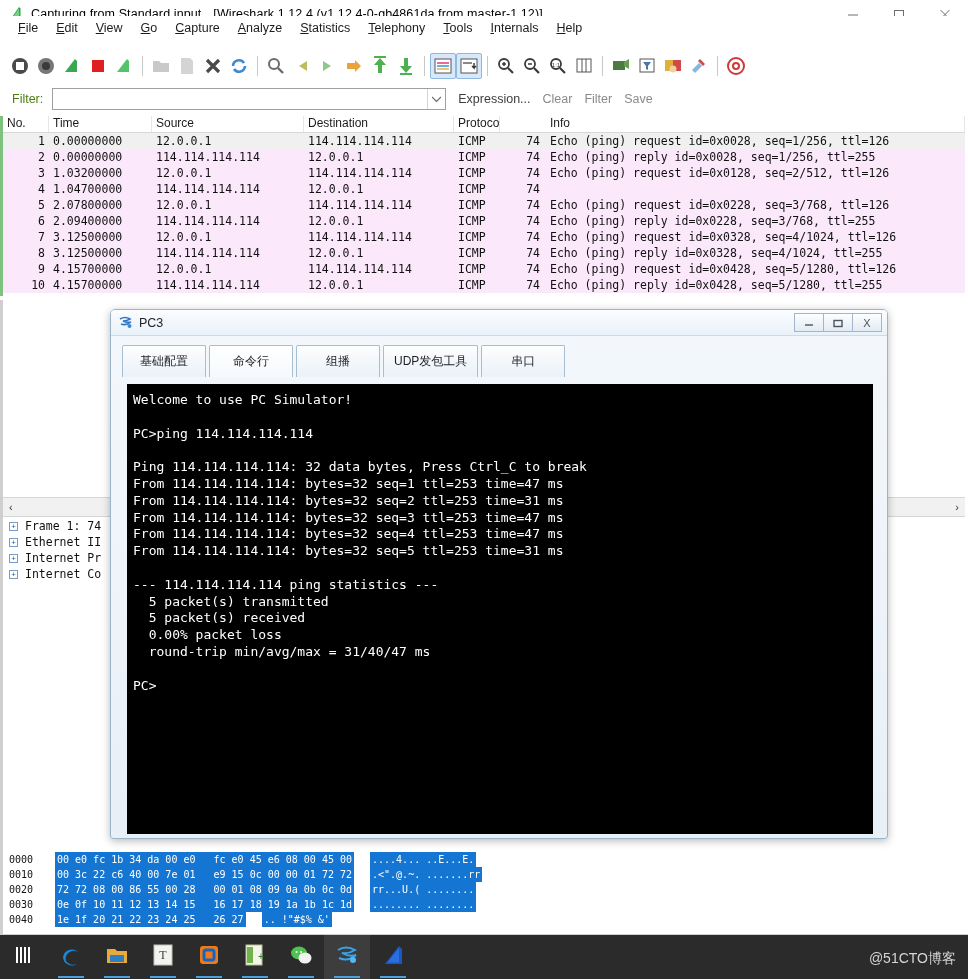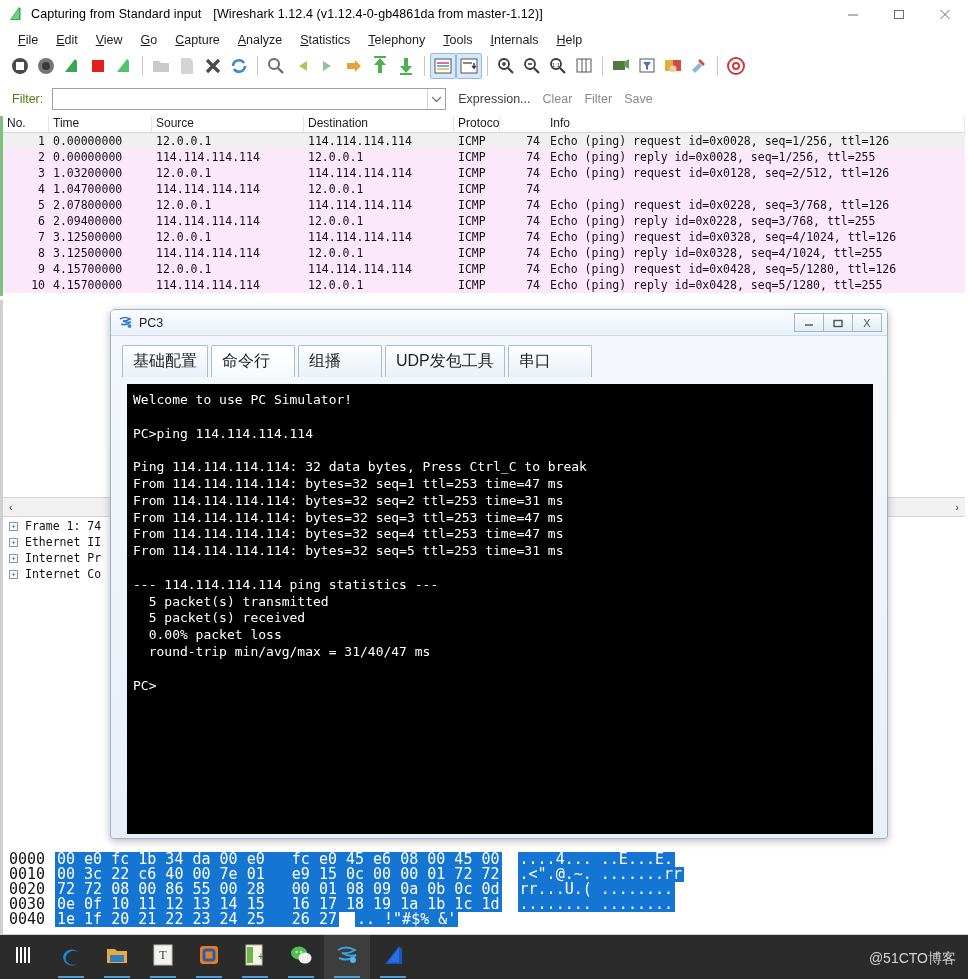--- a/index.html
+++ b/index.html
@@ -29,21 +29,21 @@
   .ws-title-sub { margin-left:12px; }
   .ws-wincontrols { position:absolute; right:0; top:0; height:28px; display:flex; }
   .ws-winbtn {
     width:46px; height:28px; display:flex; align-items:center; justify-content:center;
     color:#6e6e6e; font-size:13px;
   }
   .ws-winbtn svg { display:block; }
 
   
   .ws-menubar {
-    position:absolute; left:0; top:28px; width:968px; height:24px;
+    position:absolute; left:0; top:16px; width:968px; height:24px;
     background:#fff; display:flex; align-items:center; padding-left:9px;
   }
   .ws-menuitem {
     font-size:12.5px; color:#1c1c1c; padding:2px 9px; white-space:nowrap;
   }
   .ws-menuitem u { text-decoration: underline; }
 
   
   .ws-toolbar {
     position:absolute; left:0; top:52px; width:968px; height:28px;
@@ -112,21 +112,21 @@
   .detail-row { height:16px; line-height:16px; display:flex; align-items:center; padding-left:6px;}
   .tree-toggle {
     width:9px; height:9px; border:1px solid #7a9ac0; background:#fff; color:#2b5d8c;
     font-size:8px; line-height:7px; text-align:center; margin-right:7px; flex:none;
     font-family:"Liberation Sans",sans-serif;
   }
 
   
   .hex-pane {
     position:absolute; left:3px; top:852px; width:962px; height:82px; background:#fff;
-    font-family:"DejaVu Sans Mono","Liberation Mono",monospace; font-size:15px;
+    font-family:"DejaVu Sans Mono","Liberation Mono",monospace; font-size:10px;
   }
   .hex-row { height:15px; line-height:15px; display:flex; white-space:pre; }
   .hex-off { color:#111; padding-left:6px; width:52px; }
   .hex-bytes { color:#fff; background:#1476d2; padding:0 2px; }
   .hex-ascii { color:#fff; background:#1476d2; padding:0 2px; margin-left:16px; }
   .hex-row.last .hex-bytes, .hex-row.last .hex-ascii { }
 
   
   .edge-green { position:absolute; left:0; top:116px; width:3px; height:180px; background:#7ec27e; }
   .edge-grey { position:absolute; left:0; top:300px; width:3px; height:640px; background:#cfcfcf; }
@@ -150,22 +150,22 @@
     width:30px; height:19px; border:1px solid #9fb6cb; background:linear-gradient(#fdfefe,#e2ebf3);
     display:flex; align-items:center; justify-content:center; color:#4a5560; font-size:11px;
     margin-left:-1px;
   }
   .pc-tabs {
     display:flex; padding:9px 0 0 11px; gap:3px; height:36px;
   }
   .pc-tab {
     min-width:84px; height:32px; border:1px solid #a8bdd0; border-bottom:none;
     background:linear-gradient(#fdfefe,#eaf1f8);
-    display:flex; align-items:center; 
-    font-size:16px; color:#1b1f24; padding:0 10px; border-radius:2px 2px 0 0;
+    display:flex; align-items:center; justify-content:center;
+    font-size:12px; color:#1b1f24; padding:0 10px; border-radius:2px 2px 0 0;
   }
   .pc-tab.active { background:linear-gradient(#ffffff,#f6fafd); }
   .pc-terminal {
     position:absolute; left:16px; top:74px; width:746px; height:450px;
     background:#000; color:#fff;
     font-family:"DejaVu Sans Mono","Liberation Mono",monospace;
     font-size:13px; line-height:16.8px; padding:8px 6px; white-space:pre; overflow:hidden;
   }
 
   

